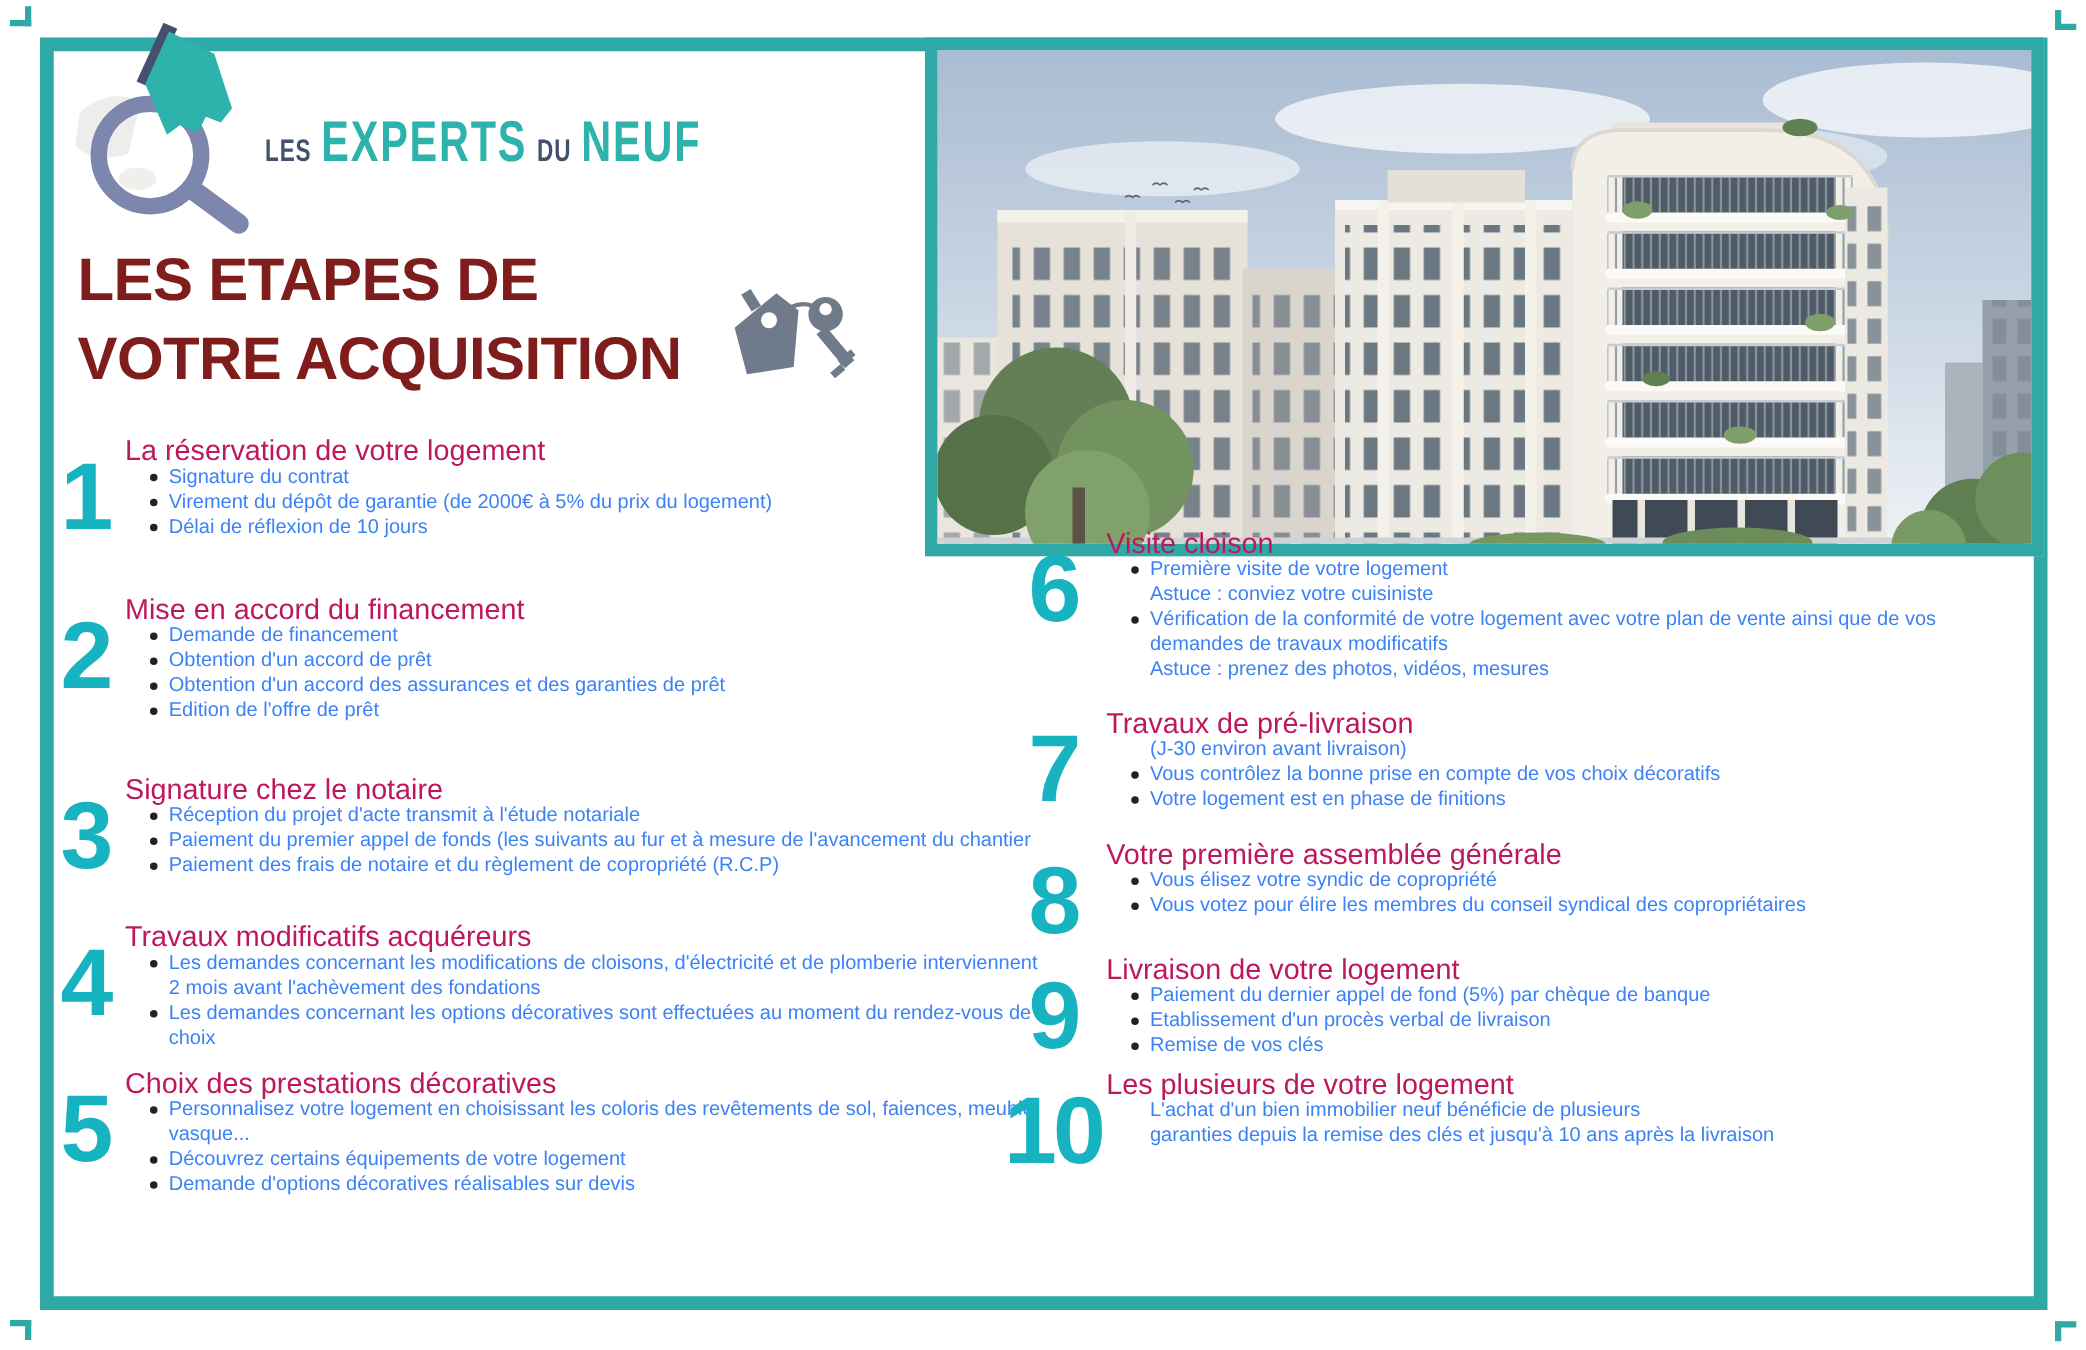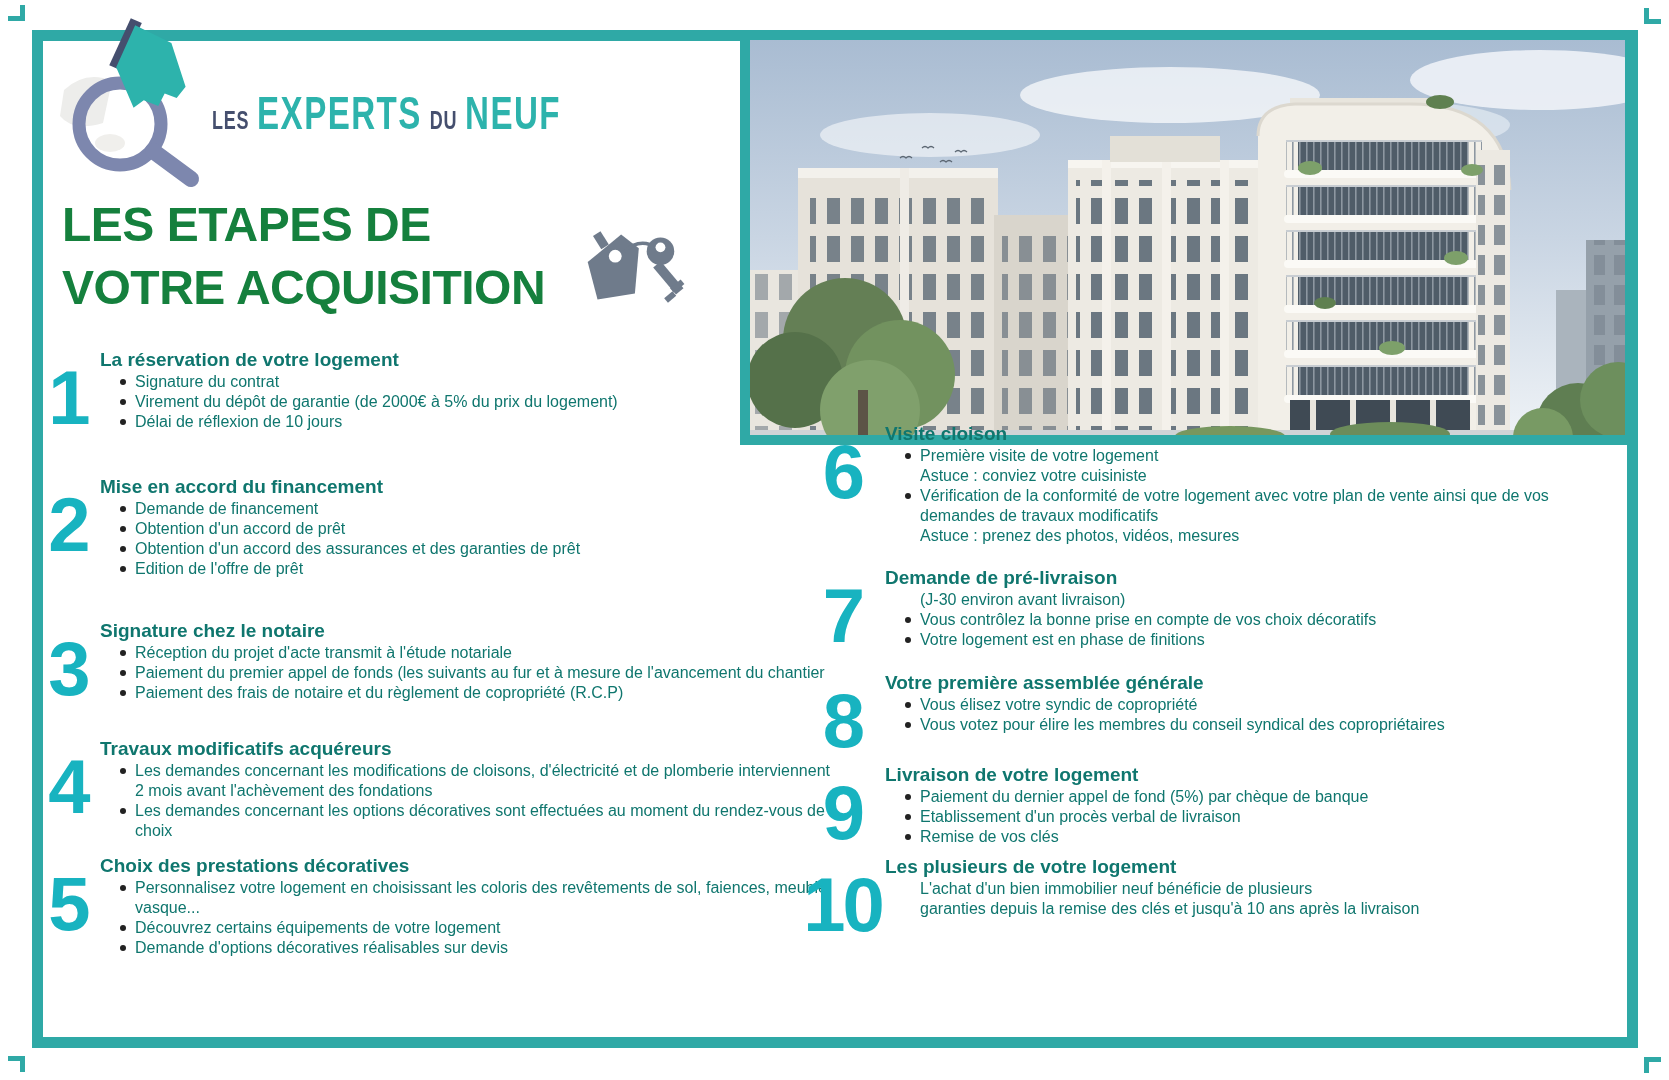--- a/index.html
+++ b/index.html
@@ -19,40 +19,40 @@
 
   
   .logo-mark{position:absolute;left:50px;top:2px;width:175px;height:200px;}
   .logo-text{position:absolute;left:212px;top:86px;display:flex;align-items:baseline;gap:11px;
              transform:scaleX(.72);transform-origin:left;white-space:nowrap;font-weight:700;}
   .lt-small{font-size:25px;color:#454F6E;letter-spacing:1px;}
   .lt-big{font-size:46px;color:#2DB3AC;letter-spacing:2px;}
 
   
   .title{position:absolute;left:62px;top:193px;margin:0;font-size:48px;line-height:63px;
-         font-weight:800;color:#15803d;letter-spacing:-.5px;}
+         font-weight:800;color:#7f1d1d;letter-spacing:-.5px;}
 
   .keys{position:absolute;left:570px;top:218px;width:118px;height:102px;}
 
   
   .photo{position:absolute;left:740px;top:30px;width:895px;height:415px;
          border:10px solid #2FA9A6;box-sizing:border-box;background:#c9d5e3;}
   .photo svg{display:block;width:100%;height:100%;}
 
   
   .step{position:absolute;display:flex;}
   .pL{left:36px;width:800px;}
   .pR{left:800px;width:780px;}
   .pL .num{width:64px;}
   .pR .num{width:85px;}
   .num{flex:0 0 auto;text-align:center;font-size:76px;line-height:1;font-weight:800;
        color:#18B3C0;letter-spacing:-3px;margin-top:10px;}
   .sbody{flex:1;}
-  .heading{font-weight:700;font-size:19px;line-height:20px;color:#0f766e;margin-bottom:2px;}
-  .item{position:relative;padding-left:35px;font-size:16px;line-height:20px;color:#0f766e;}
+  .heading{font-weight:400;font-size:23px;line-height:20px;color:#be185d;margin-bottom:2px;}
+  .item{position:relative;padding-left:35px;font-size:16px;line-height:20px;color:#3b82f6;}
   .item .dot{position:absolute;left:20px;top:7px;width:6px;height:6px;border-radius:50%;background:#222;}
 
   .s1{top:350px}.s2{top:477px}.s3{top:621px}.s4{top:739px}.s5{top:856px}
   .s6{top:424px}.s7{top:568px}.s8{top:673px}.s9{top:765px}.s10{top:857px}
 </style>
 </head>
 <body>
 
 <div class="canvas">
 
@@ -291,21 +291,21 @@
           <div class="item"><span class="dot"></span><span>Première visite de votre logement</span></div>
           <div class="item"><span>Astuce : conviez votre cuisiniste</span></div>
           <div class="item"><span class="dot"></span><span>Vérification de la conformité de votre logement avec votre plan de vente ainsi que de vos demandes de travaux modificatifs</span></div>
           <div class="item"><span>Astuce : prenez des photos, vidéos, mesures</span></div>
         </div>
       </div>
   </section>
   <section class="step pR s7">
     <div class="num">7</div>
     <div class="sbody">
-        <div class="heading">Demande de pré-livraison</div>
+        <div class="heading">Travaux de pré-livraison</div>
       <div class="items">
           <div class="item"><span>(J-30 environ avant livraison)</span></div>
           <div class="item"><span class="dot"></span><span>Vous contrôlez la bonne prise en compte de vos choix décoratifs</span></div>
           <div class="item"><span class="dot"></span><span>Votre logement est en phase de finitions</span></div>
         </div>
       </div>
   </section>
   <section class="step pR s8">
     <div class="num">8</div>
     <div class="sbody">

